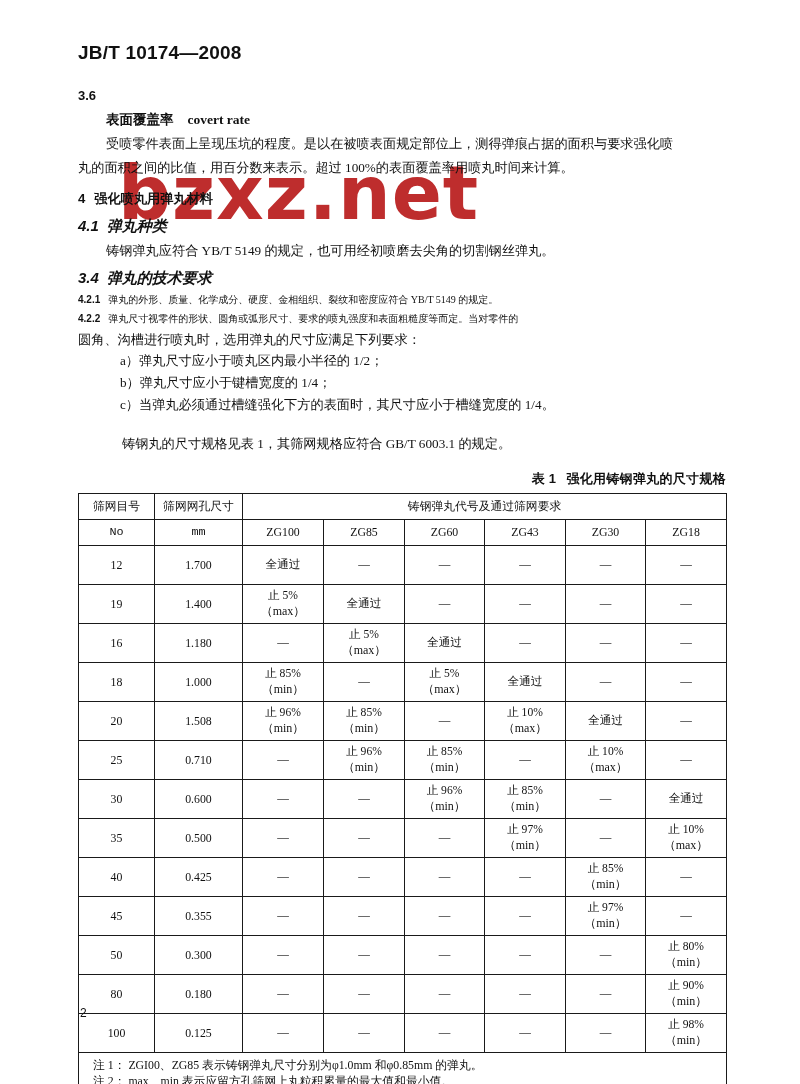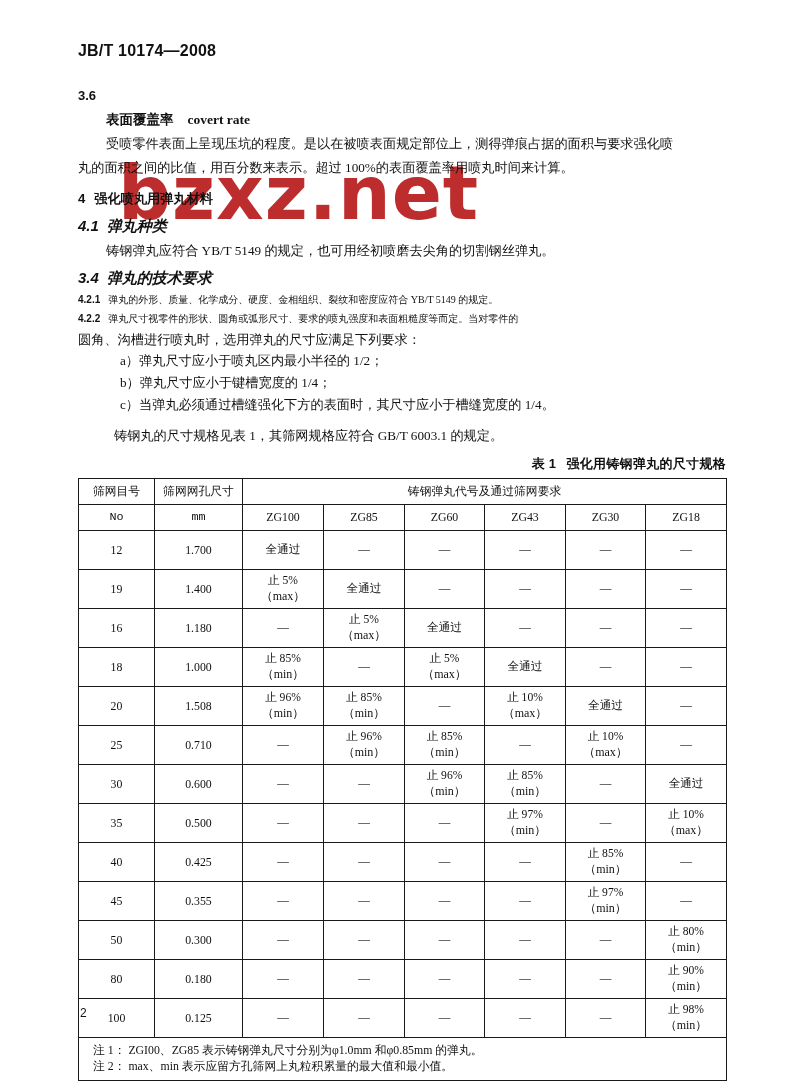--- a/index.html
+++ b/index.html
@@ -37,21 +37,21 @@
   }
 
   .content { position: relative; z-index: 2; }
 
   
   .doc-header {
     position: absolute;
     left: 78px;
     top: 42px;
     font-family: "Liberation Sans", "DejaVu Sans", sans-serif;
-    font-size: 16px;
+    font-size: 19px;
     font-weight: 700;
     letter-spacing: 0.2px;
   }
 
   
   .body-wrap {
     position: absolute;
     left: 78px;
     top: 86px;
     width: 648px;
@@ -118,21 +118,21 @@
   }
   .list-item {
     font-size: 13.2px;
     line-height: 1.68;
     margin: 0;
     padding-left: 42px;
   }
   .tail-line {
     font-size: 13.2px;
     line-height: 1.65;
-    margin: 8px;
+    margin: 16px;
     padding-left: 28px;
   }
 
   
   .table-caption {
     text-align: right;
     font-family: "Liberation Sans", "DejaVu Sans", sans-serif;
     font-size: 13px;
     font-weight: 700;
     margin: 9px 0 5px 0;

